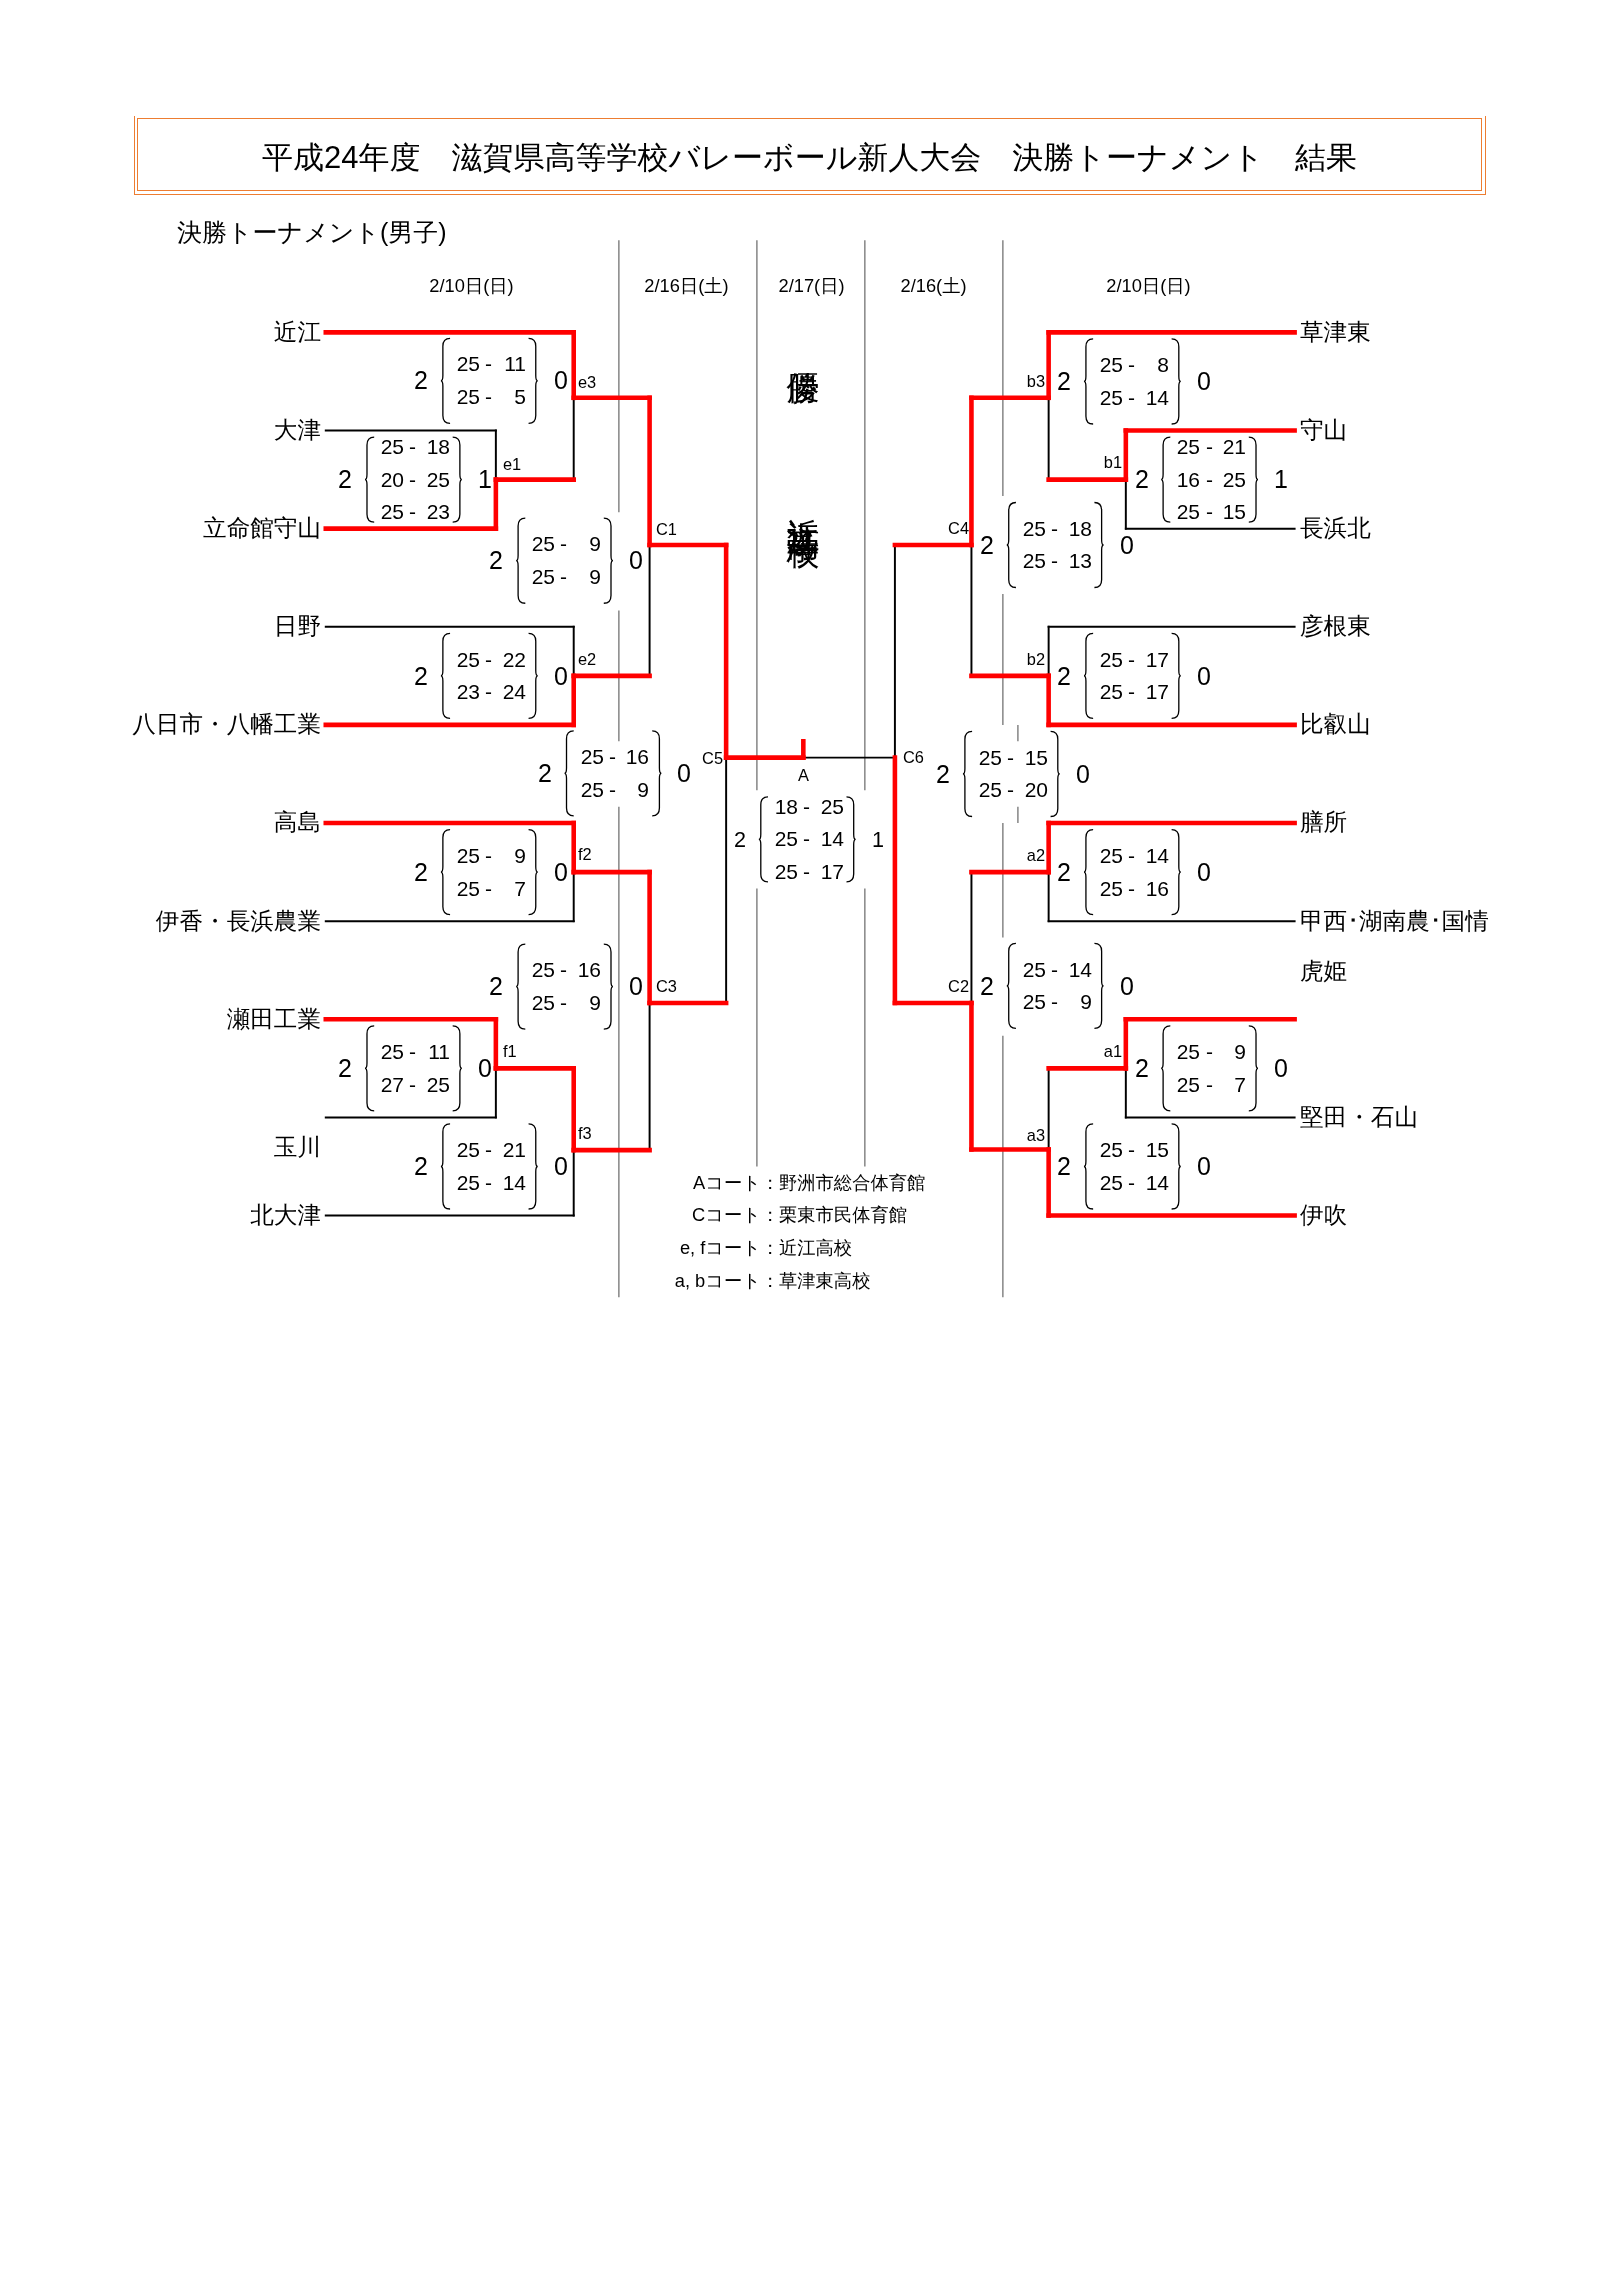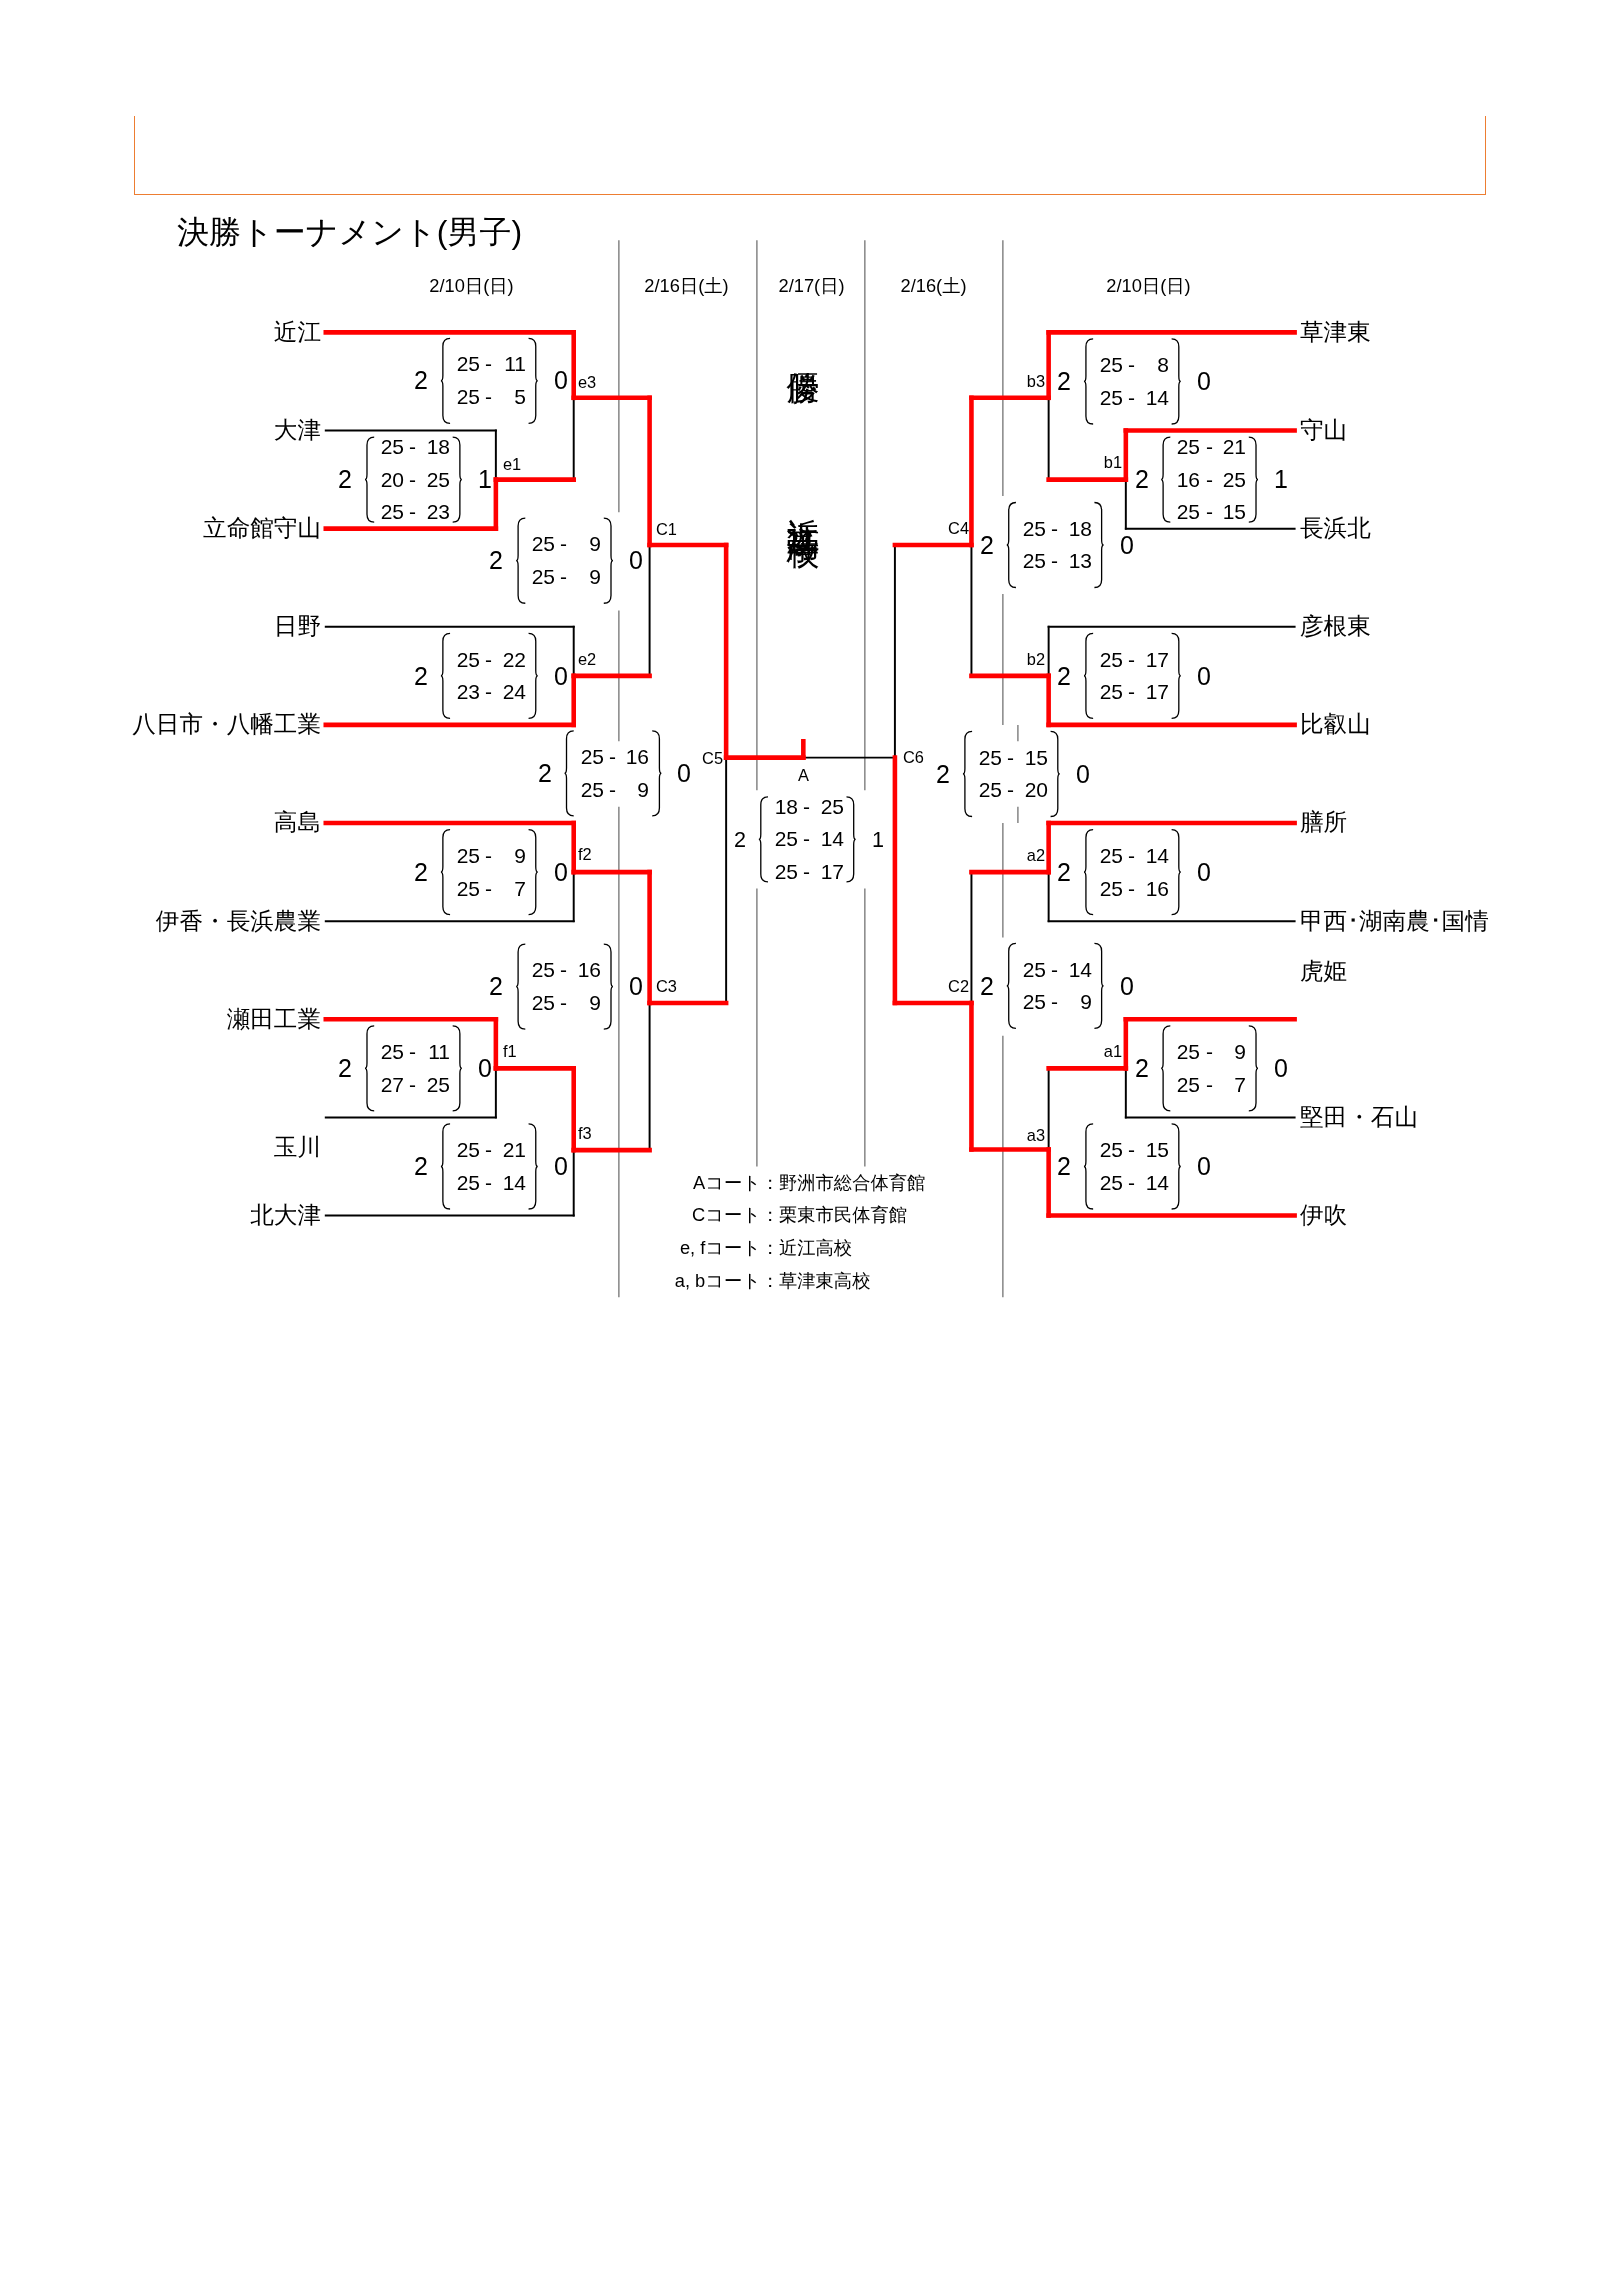--- a/index.html
+++ b/index.html
@@ -10,21 +10,21 @@
   .abs { position: absolute; white-space: nowrap; }
   #title-outer {
     position: absolute; left: 134px; top: 116px; width: 1350px; height: 78px;
     border-left: 1.6px solid #ed7d31; border-right: 1.6px solid #ed7d31; border-bottom: 1.6px solid #ed7d31;
   }
   #title-inner {
     position: absolute; left: 137px; top: 118px; width: 1343px; height: 71px;
     border: 1.6px solid #ed7d31; display: flex; align-items: center; justify-content: center;
   }
   #title-text { font-size: 31px; line-height: 37px; padding-top: 5.2px; white-space: nowrap; }
-  #section-title { left: 177px; top: 217px; font-size: 32px; line-height: 31px; }
+  #section-title { left: 177px; top: 217px; font-size: 25px; line-height: 31px; }
   .date { top: 274px; width: 131px; text-align: center; font-size: 18.3px; line-height: 23.6px; }
   #date-left-first { left: 406px; }
   #date-left-second { left: 621px; }
   #date-final { left: 759px; width: 105px; }
   #date-right-second { left: 868px; }
   #date-right-first { left: 1083px; }
   .vert { writing-mode: vertical-rl; font-size: 33px; line-height: 35px; }
   #champion-label { left: 786px; top: 346px; }
   #champion-team { left: 786px; top: 492px; letter-spacing: 3.3px; }
   .team { font-size: 23.6px; line-height: 30px; }
@@ -32,20 +32,23 @@
   .setn { font-size: 25px; line-height: 33px; }
   .score { font-size: 21px; line-height: 26px; }
   .legend { font-size: 18.3px; line-height: 23.6px; }
   #bracket-svg { position: absolute; left: 0; top: 0; }
 </style>
 </head>
 <body>
 
 <div id="page">
   <div id="title-outer" style="border-color: rgb(237, 125, 49);"></div>
+  <div id="title-inner" style="border-color: rgb(237, 125, 49);">
+    <span id="title-text">平成24年度　滋賀県高等学校バレーボール新人大会　決勝トーナメント　結果</span>
+  </div>
 
   <div id="section-title" class="abs">決勝トーナメント(男子)</div>
 
   <div id="date-left-first" class="abs date">2/10日(日)</div>
   <div id="date-left-second" class="abs date">2/16日(土)</div>
   <div id="date-final" class="abs date">2/17(日)</div>
   <div id="date-right-second" class="abs date">2/16(土)</div>
   <div id="date-right-first" class="abs date">2/10日(日)</div>
 
   <svg id="bracket-svg" width="1623" height="2295" viewBox="0 0 2481 3508">

